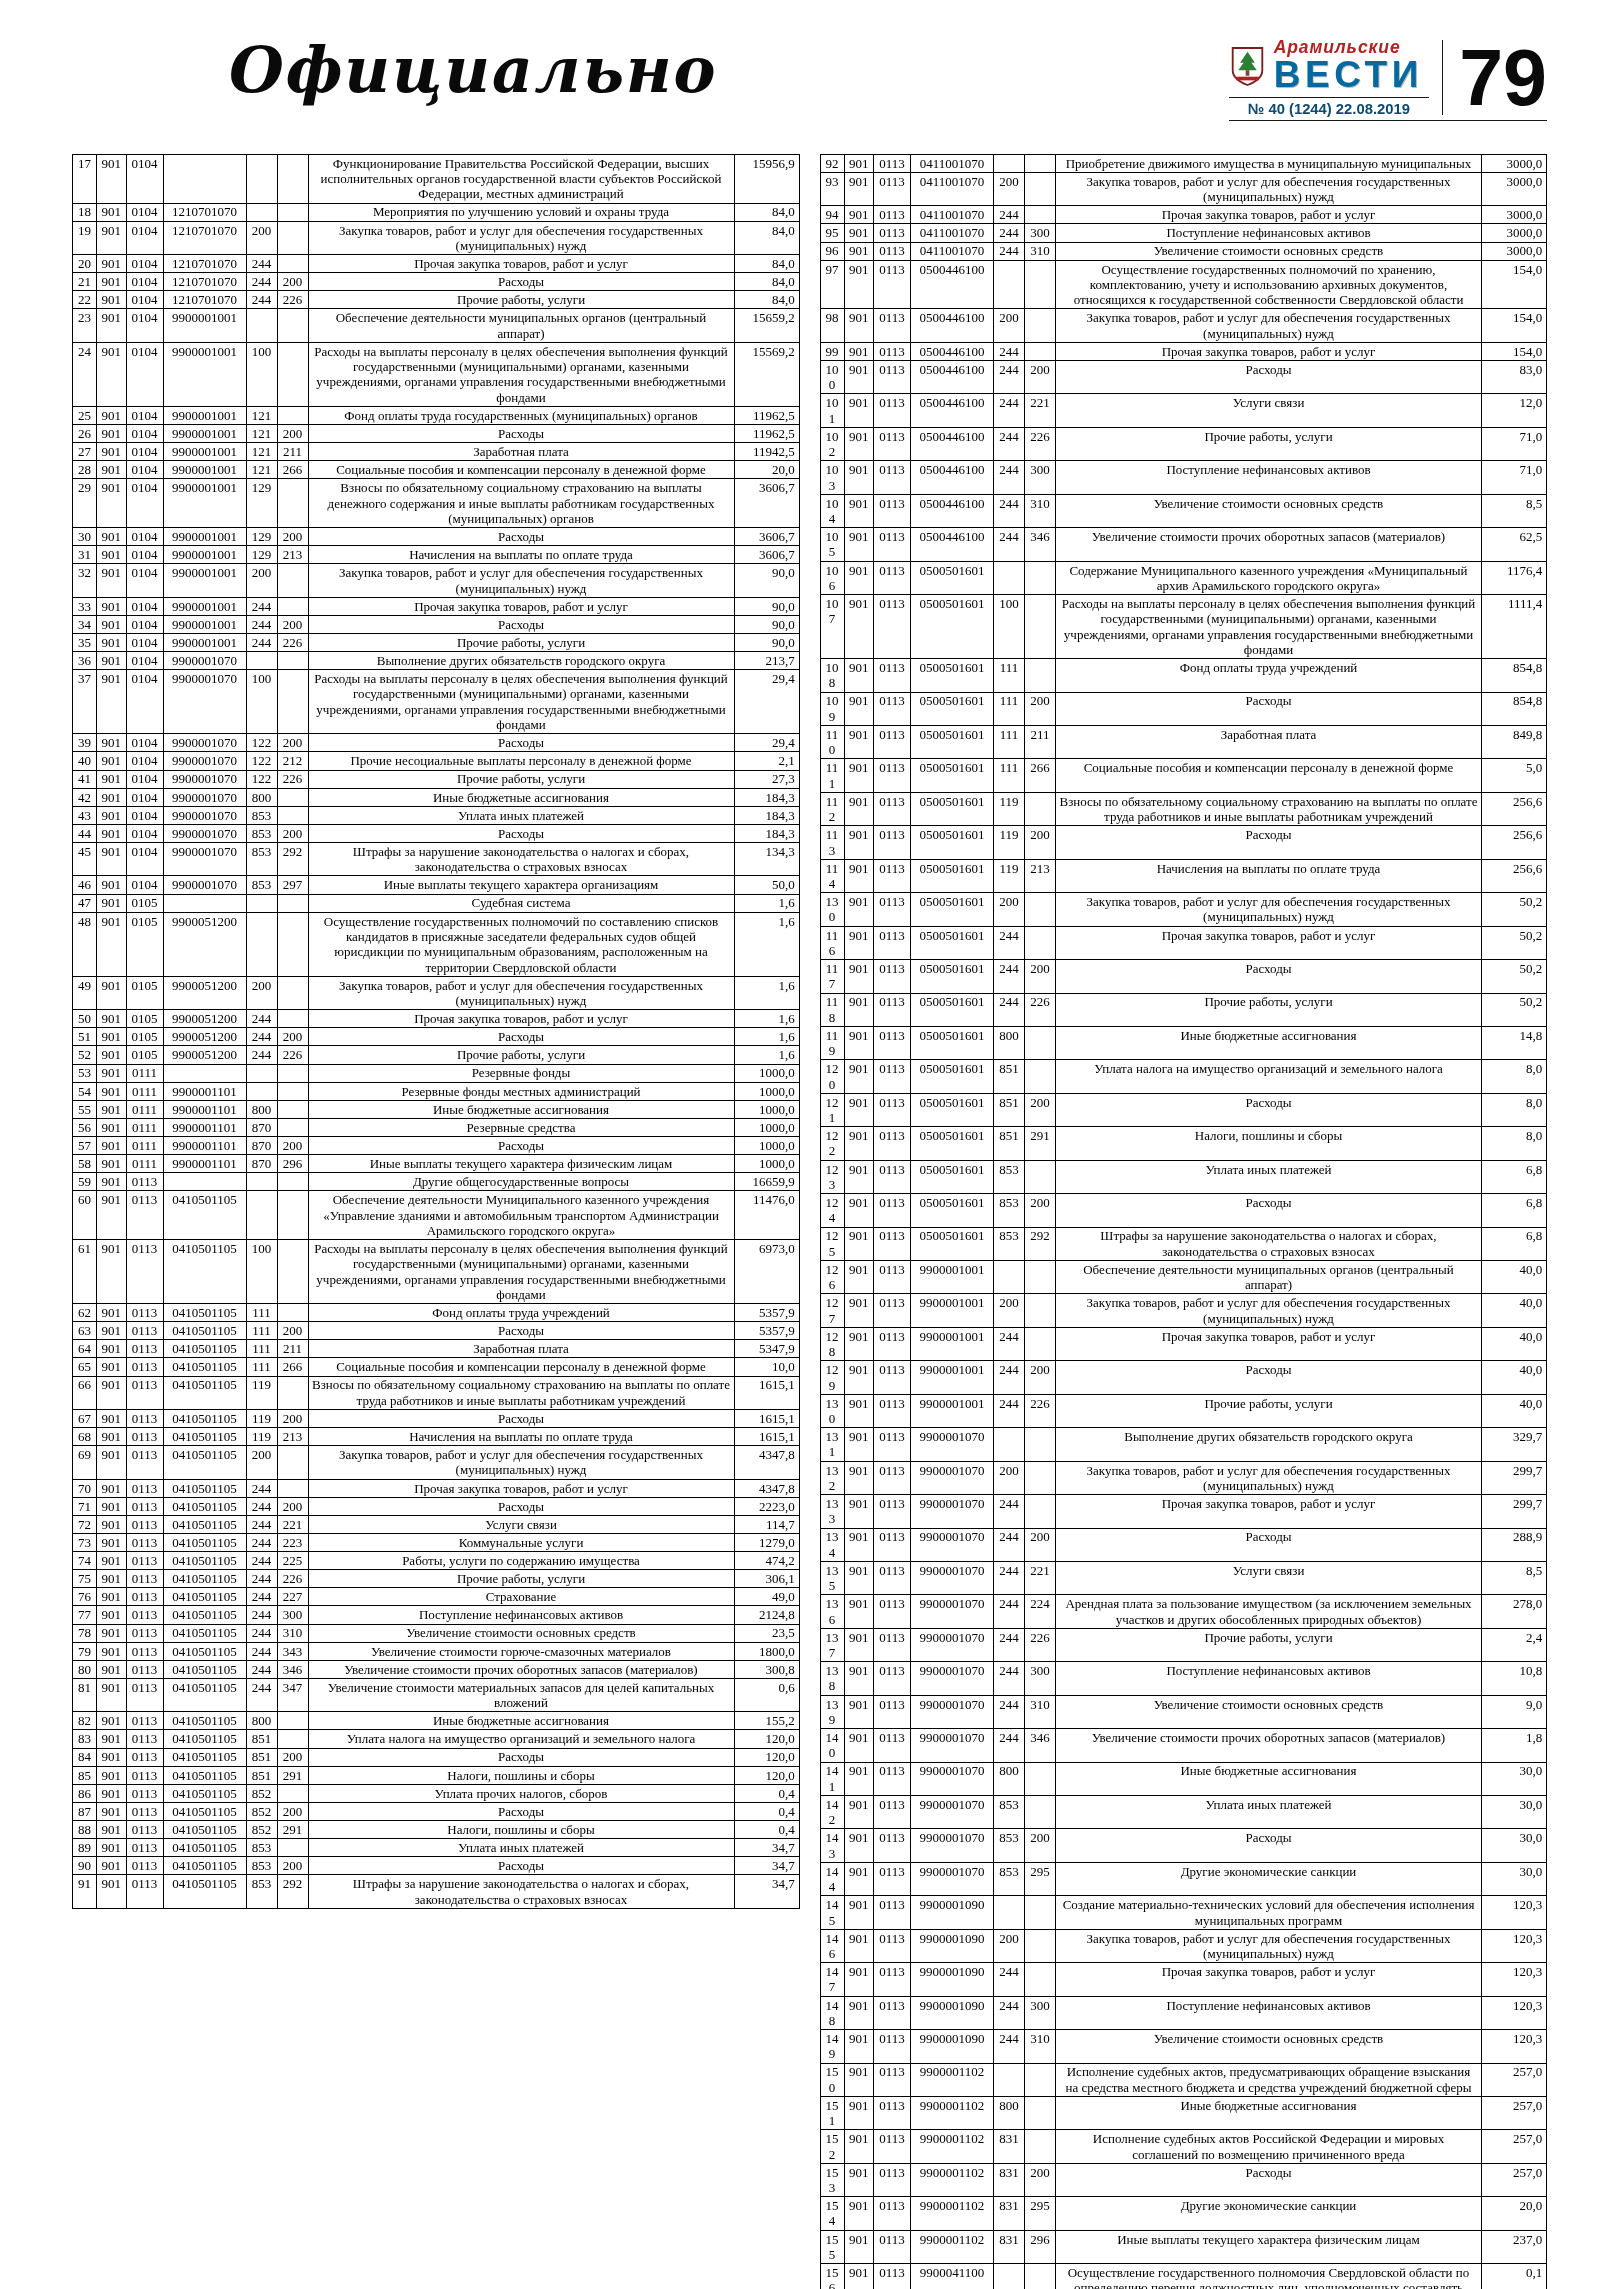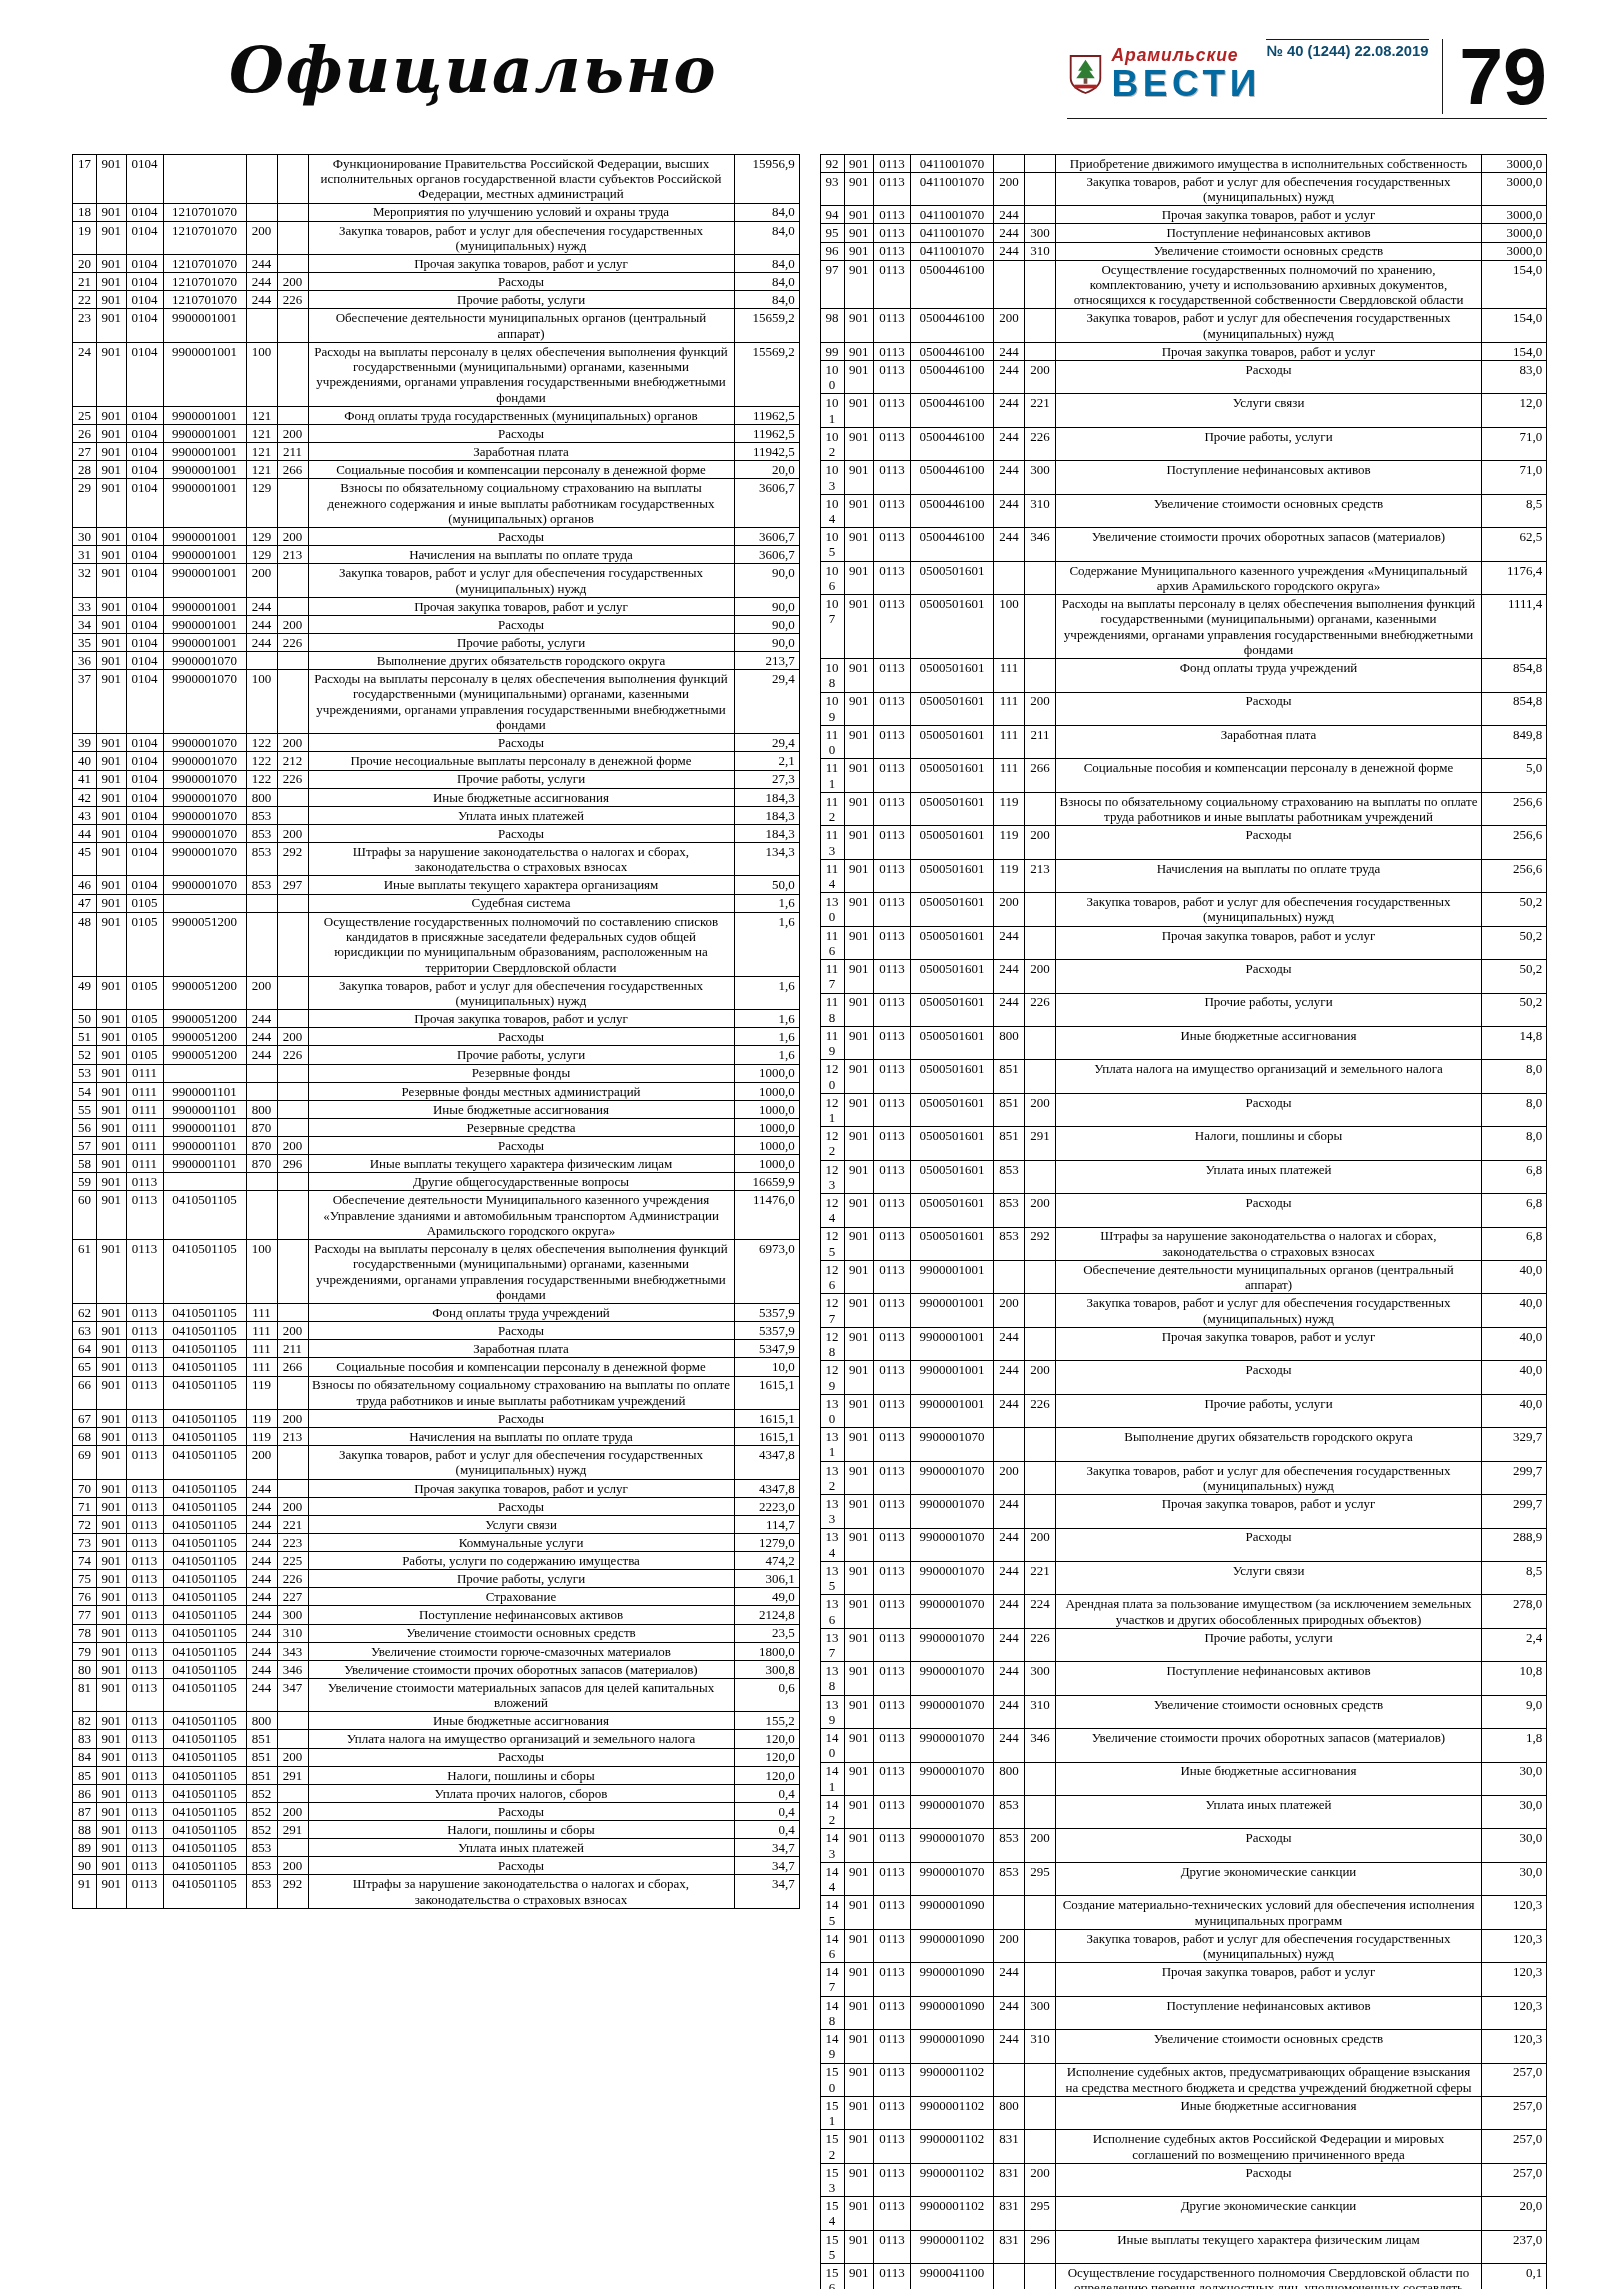--- a/index.html
+++ b/index.html
@@ -35,21 +35,21 @@
   }
   .mast-group {
     position: absolute;
     right: 0;
     top: 1.8px;
     display: flex;
     align-items: stretch;
     border-bottom: 0.9px solid #1a1a1a;
     padding-bottom: 3.7px;
   }
-  .mast-left { display: flex; flex-direction: row; }
+  .mast-left { display: flex; flex-direction: column; }
   .logo-row { display: flex; align-items: center; gap: 7.4px; padding: 0 5.5px 3.7px 0; }
   .brand-text { display: flex; flex-direction: column; line-height: 1; }
   .brand-top {
     font-family: "Liberation Sans", sans-serif;
     font-size: 17.5px;
     font-weight: 600;
     font-style: italic;
     color: #b22222;
     letter-spacing: 0.9px;
   }
@@ -907,21 +907,21 @@
           <col class="w7">
       </colgroup>
       <tbody id="right-tbody">
           <tr>
             <td class="c0">92</td>
             <td class="c1">901</td>
             <td class="c2">0113</td>
             <td class="c3">0411001070</td>
             <td class="c4"></td>
             <td class="c5"></td>
-            <td class="c6">Приобретение движимого имущества в исполнительных собственность</td>
+            <td class="c6">Приобретение движимого имущества в муниципальную муниципальных</td>
             <td class="c7">3000,0</td>
           </tr>
           <tr>
             <td class="c0">93</td>
             <td class="c1">901</td>
             <td class="c2">0113</td>
             <td class="c3">0411001070</td>
             <td class="c4">200</td>
             <td class="c5"></td>
             <td class="c6">Закупка товаров, работ и услуг для обеспечения государственных (муниципальных) нужд</td>

